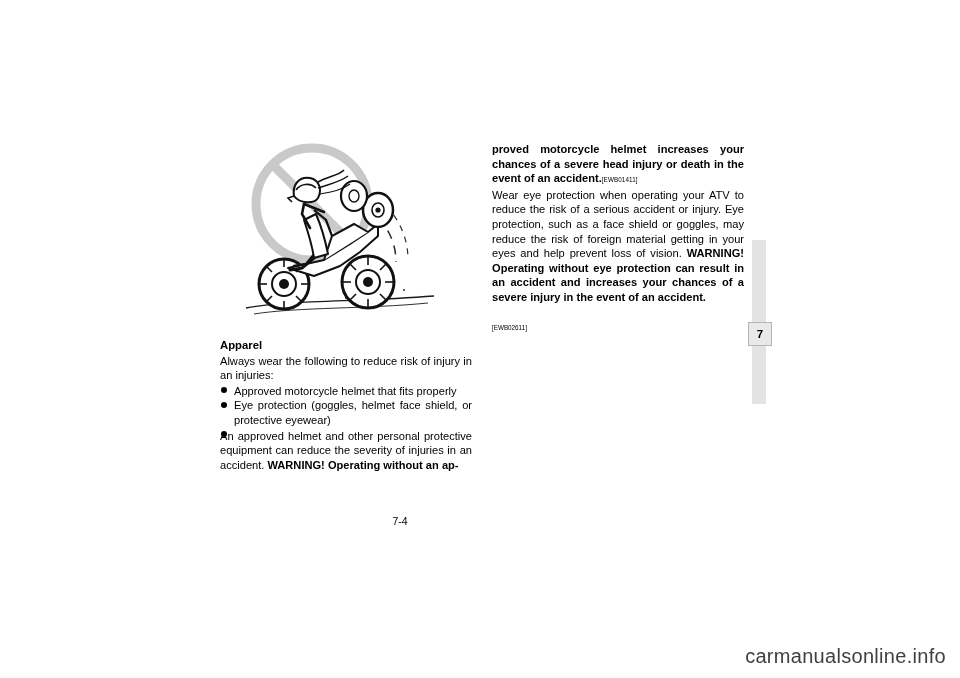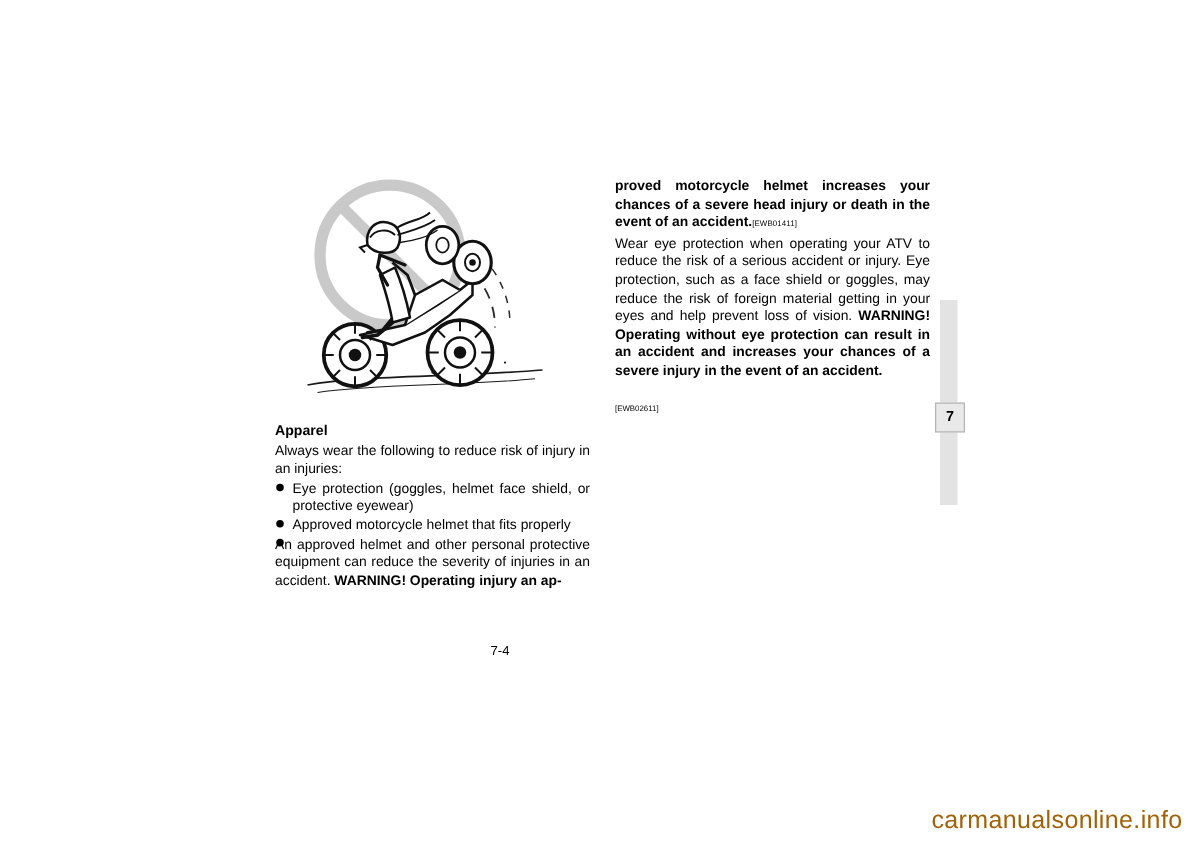--- a/index.html
+++ b/index.html
@@ -134,21 +134,21 @@
     text-align: center;
     font-size: 10.5px;
   }
 
   
   .watermark {
     position: absolute;
     right: 14px;
     bottom: 10px;
     font-size: 20px;
-    color: #a16207;
+    color: #404040;
     letter-spacing: 0.3px;
     font-family: "Liberation Sans", sans-serif;
   }
 </style>
 </head>
 <body>
 
 <div class="page">
 
   <div class="illustration">
@@ -238,25 +238,25 @@
   </div>
 
   <div class="chapter-bar"></div>
   <div class="chapter-bar2"></div>
   <div class="chapter-tab">7</div>
 
   <div class="col-left">
     <div class="heading">Apparel</div>
     <p class="body">Always wear the following to reduce risk of injury in an injuries:</p>
     <ul class="bullets">
+      <li><span class="dot"></span><span>Approved motorcycle helmet that fits properly</span></li>
       <li><span class="dot"></span><span>Eye protection (goggles, helmet face shield, or protective eyewear)</span></li>
-      <li><span class="dot"></span><span>Approved motorcycle helmet that fits properly</span></li>
       <li><span class="dot"></span></li>
     </ul>
-    <p class="body"><span>An approved helmet and other personal protective equipment can reduce the severity of injuries in an accident. </span><span class="bold">WARNING! Operating injury an ap-</span></p>
+    <p class="body"><span>An approved helmet and other personal protective equipment can reduce the severity of injuries in an accident. </span><span class="bold">WARNING! Operating without an ap-</span></p>
   </div>
 
   <div class="col-right">
     <p class="body"><span class="bold">proved motorcycle helmet increases your chances of a severe head injury or death in the event of an accident.</span><span class="refcode">[EWB01411]</span></p>
     <p class="body"><span>Wear eye protection when operating your ATV to reduce the risk of a serious accident or injury. Eye protection, such as a face shield or goggles, may reduce the risk of foreign material getting in your eyes and help prevent loss of vision. </span><span class="bold">WARNING! Operating without eye protection can result in an accident and increases your chances of a severe injury in the event of an accident.</span></p>
     <div class="refcode-block">[EWB02611]</div>
   </div>
 
   <div class="page-number">7-4</div>
 

